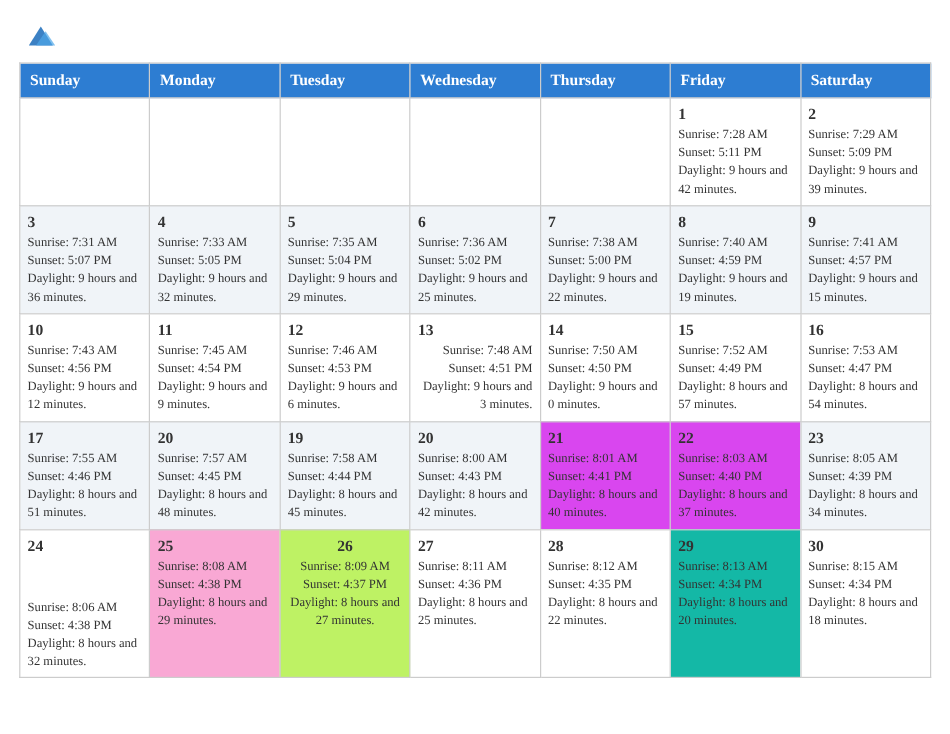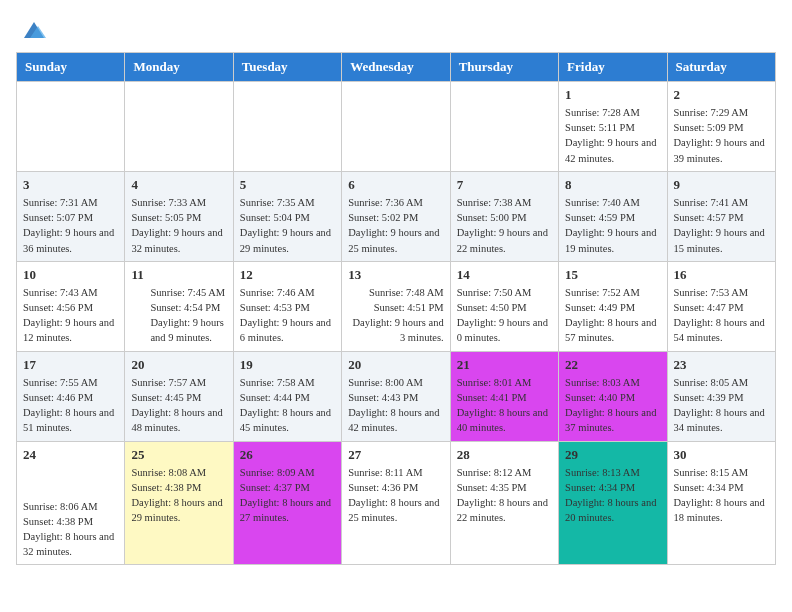--- a/index.html
+++ b/index.html
@@ -194,21 +194,21 @@
       </tr>
       <tr class="week-row">
         <td style="background: rgb(255, 255, 255);">
           <span class="day-num">10</span>
           <div class="day-info" style="white-space: pre-line;">Sunrise: 7:43 AM
 Sunset: 4:56 PM
 Daylight: 9 hours and 12 minutes.</div>
         </td>
         <td style="background: rgb(255, 255, 255);">
           <span class="day-num">11</span>
-          <div class="day-info" style="white-space: pre-line; margin-left: 19px;">Sunrise: 7:45 AM
+          <div class="day-info" style="white-space: pre-line;">Sunrise: 7:45 AM
 Sunset: 4:54 PM
 Daylight: 9 hours and 9 minutes.</div>
         </td>
         <td style="background: rgb(255, 255, 255);">
           <span class="day-num">12</span>
           <div class="day-info" style="white-space: pre-line;">Sunrise: 7:46 AM
 Sunset: 4:53 PM
 Daylight: 9 hours and 6 minutes.</div>
         </td>
         <td style="background: rgb(255, 255, 255);">
@@ -280,27 +280,27 @@
 Daylight: 8 hours and 34 minutes.</div>
         </td>
       </tr>
       <tr class="week-row">
         <td style="background: rgb(255, 255, 255);">
           <span class="day-num">24</span>
           <div class="day-info" style="white-space: pre-line; margin-top: 36px;">Sunrise: 8:06 AM
 Sunset: 4:38 PM
 Daylight: 8 hours and 32 minutes.</div>
         </td>
-        <td style="background: #fef9c3;">
+        <td style="background: #f9a8d4;">
           <span class="day-num">25</span>
           <div class="day-info" style="white-space: pre-line;">Sunrise: 8:08 AM
 Sunset: 4:38 PM
 Daylight: 8 hours and 29 minutes.</div>
         </td>
-        <td style="background: #d946ef;">
+        <td style="background: #bef264; text-align: center;">
           <span class="day-num">26</span>
           <div class="day-info" style="white-space: pre-line;">Sunrise: 8:09 AM
 Sunset: 4:37 PM
 Daylight: 8 hours and 27 minutes.</div>
         </td>
         <td style="background: rgb(255, 255, 255);">
           <span class="day-num">27</span>
           <div class="day-info" style="white-space: pre-line;">Sunrise: 8:11 AM
 Sunset: 4:36 PM
 Daylight: 8 hours and 25 minutes.</div>

